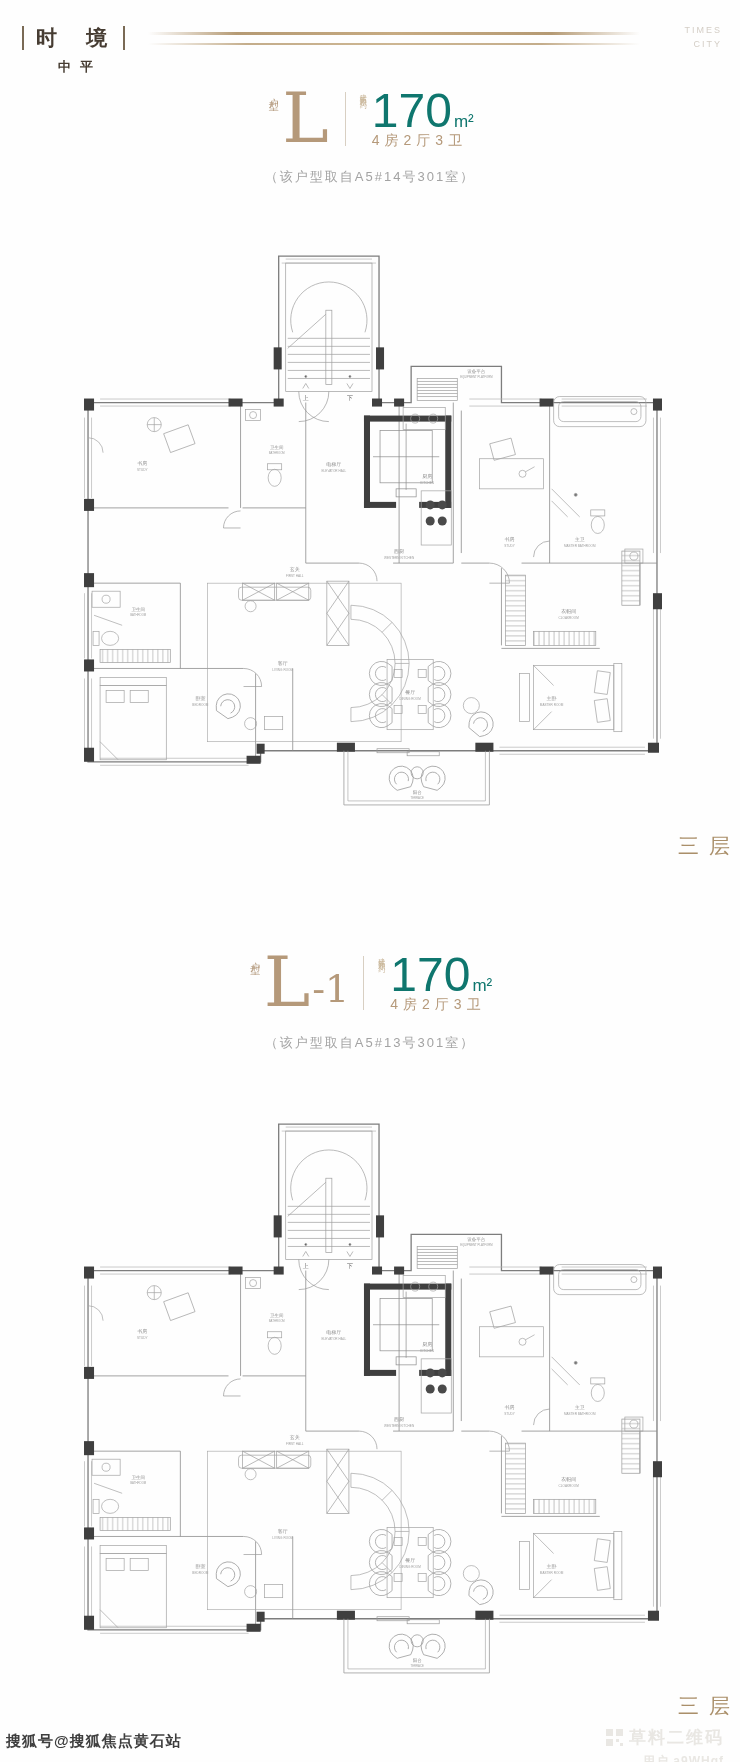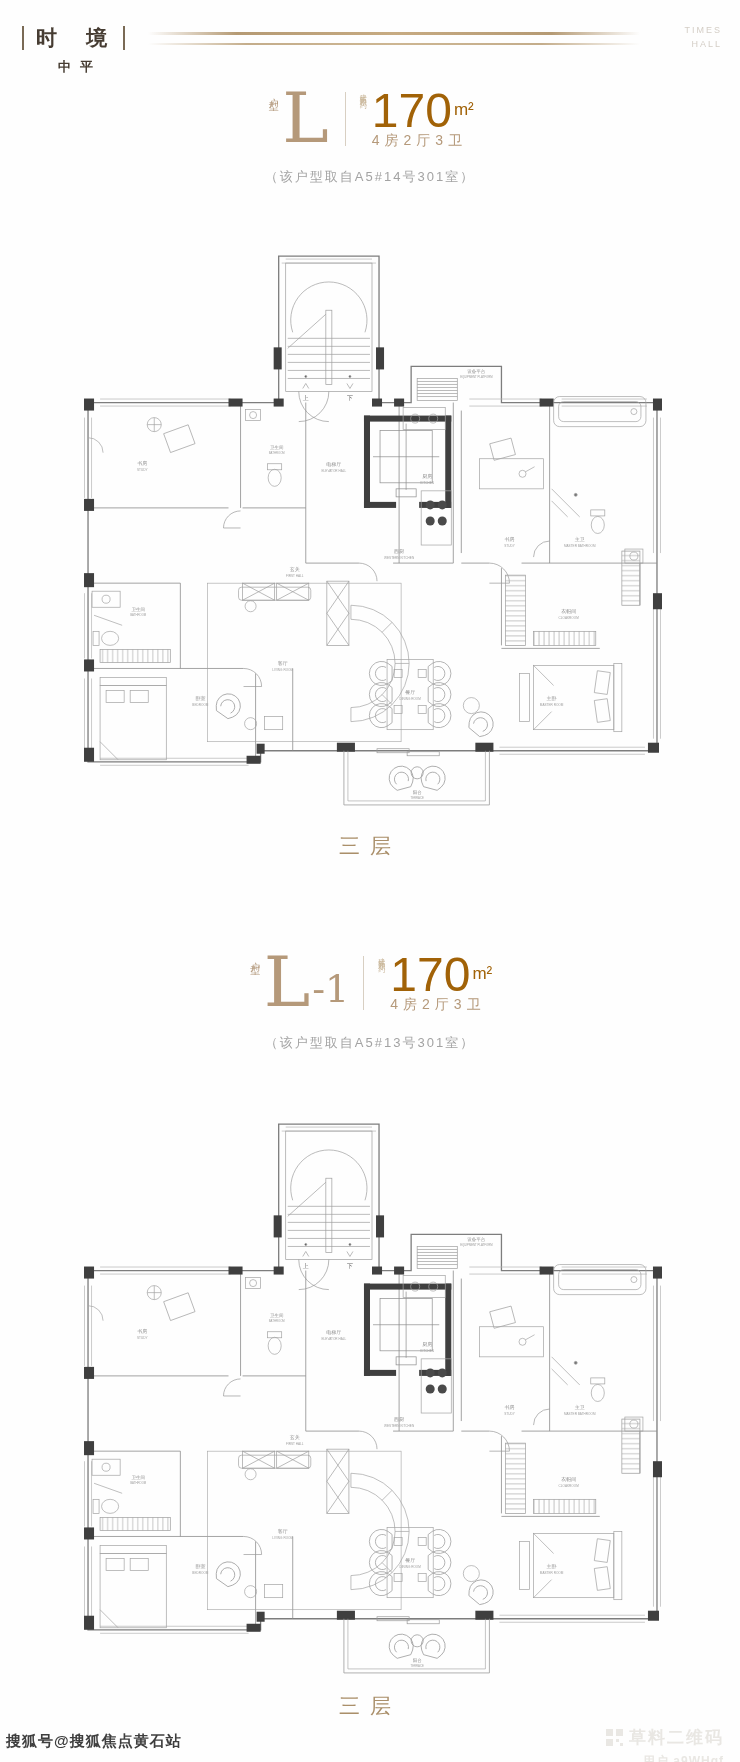--- a/index.html
+++ b/index.html
@@ -26,27 +26,27 @@
   .tb-inner{display:flex;align-items:flex-end;}
   .vtext{writing-mode:vertical-rl;letter-spacing:3px;}
   .tb-prefix{font-size:10px;color:#b2977a;margin-right:2px;align-self:flex-start;padding-top:4px;}
   .unit-main{font-family:"DejaVu Serif","Liberation Serif",serif;font-size:70px;line-height:.92;
     color:#b5997a;}
   .unit-suffix{font-family:"DejaVu Serif","Liberation Serif",serif;font-size:38px;line-height:1;
     color:#b5997a;margin:0 0 6px 2px;}
   .tb-divider{width:1px;height:54px;background:#d8cfc2;margin:0 12px 4px 14px;}
   .tb-areaprefix{font-size:7px;color:#c9b699;letter-spacing:2px;margin:0 4px 8px 0;align-self:flex-start;padding-top:2px;}
   .tb-right{display:flex;flex-direction:column;align-items:flex-start;}
-  .area-row{display:flex;align-items:center;color:#a16207;}
+  .area-row{display:flex;align-items:flex-end;color:#0f766e;}
   .area-num{font-size:48px;line-height:.9;font-weight:400;}
   .area-unit{font-size:17px;line-height:1;margin:0 0 2px 2px;}
   .rooms{font-size:14px;color:#b5997a;letter-spacing:5px;}
   .note{position:absolute;left:0;right:0;text-align:center;
     font-size:13px;color:#a3a3a3;letter-spacing:2px;}
-  .floor-label{position:absolute;left:0;right:0;text-align:center;
+  .floor-label{position:absolute;left:0;right:0;text-align:right;
     font-size:21px;color:#aa8f6a;letter-spacing:10px;}
   
   .plan{position:absolute;left:80px;width:582px;height:567px;}
   
   .wm-left{position:absolute;left:6px;top:1732px;font-size:15px;font-weight:bold;color:#3e3e3e;
     text-shadow:0 0 2px #ffffff;letter-spacing:1px;}
   .wm-qr{position:absolute;right:16px;top:1686px;text-align:right;color:#e9e7e3;}
   .wm-qr .row1{display:flex;align-items:center;justify-content:flex-end;font-size:17px;font-weight:bold;letter-spacing:2px;margin-top:40px;}
   .wm-qr .row1 svg{margin-right:6px;}
   .wm-qr .row2{font-size:12px;font-weight:bold;letter-spacing:1px;margin-top:4px;}
@@ -319,21 +319,21 @@
   <span class="logo-cn">时 境</span>
   <span class="vbar"></span>
 </div>
 <div class="hdr-sub">中平</div>
 <div class="hdr-lines">
   <div class="l1"></div>
     <div class="l2"></div>
 </div>
 <div class="hdr-brand">
   <div>TIMES</div>
-  <div>HALL</div>
+  <div>CITY</div>
 </div>
 
 <div class="titleblock" style="top:86px;">
   <div class="tb-inner">
     <span class="vtext tb-prefix">户型</span>
     <span class="unit-main">L</span>
     <span class="unit-suffix"></span>
     <div class="tb-divider"></div>
     <span class="vtext tb-areaprefix">建筑面积约</span>
     <div class="tb-right">

